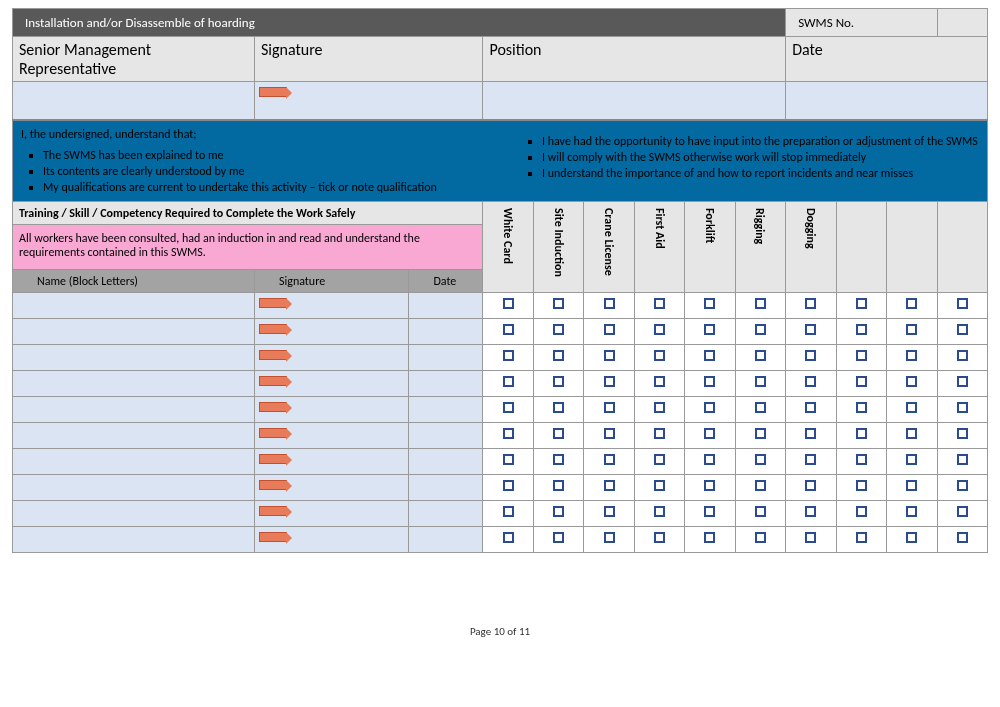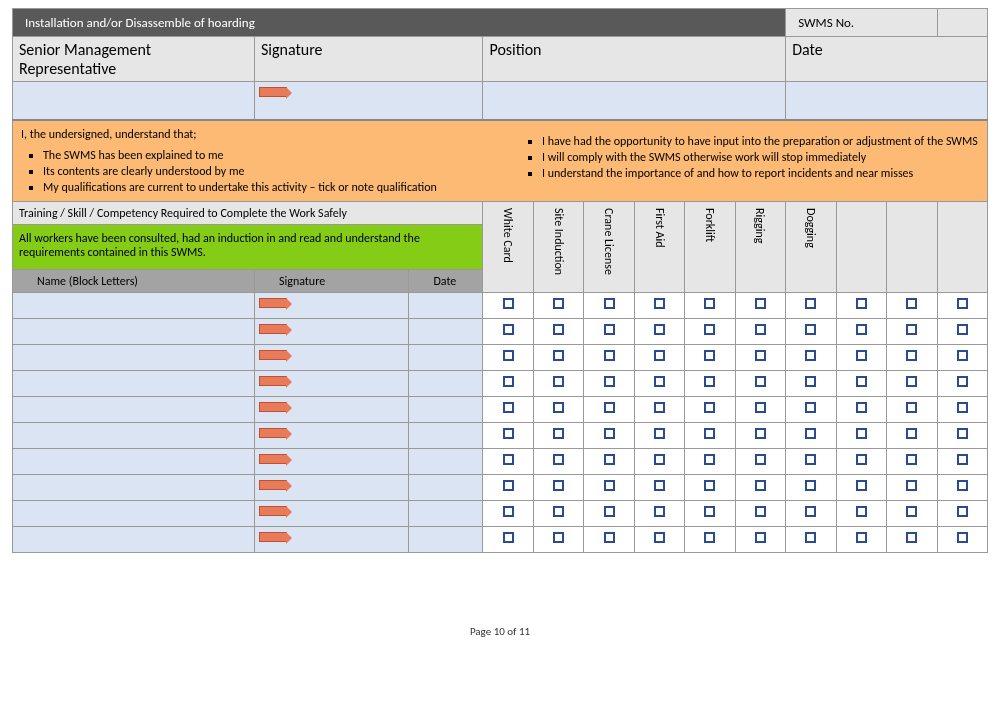--- a/index.html
+++ b/index.html
@@ -34,38 +34,38 @@
     font-size: 16px;
     padding: 3px 6px;
   }
   .input-row td {
     background: #dbe4f3;
     height: 38px;
     padding: 2px 4px;
   }
 
   .decl-row td {
-    background: #fdba74;
+    background: #0369a1;
     padding: 6px 8px;
     font-size: 12px;
     border-top: 2px solid #888;
   }
   .decl-cols { display: flex; gap: 40px; }
   .decl-col { flex: 1; }
   .decl-col ul { list-style: square; padding-left: 22px; margin-top: 6px; }
   .decl-col li { padding: 1px 0; }
 
   .train-hdr td {
     background: #e6e6e6;
-    font-weight: normal;
+    font-weight: bold;
     padding: 4px 6px;
     font-size: 12px;
   }
   .train-note td {
-    background: #84cc16;
+    background: #f9a8d4;
     padding: 6px 6px 10px 6px;
     font-size: 12px;
   }
   .col-hdr td {
     background: #a3a3a3;
     padding: 4px 24px;
     font-size: 12px;
   }
 
   .vert-cell {

